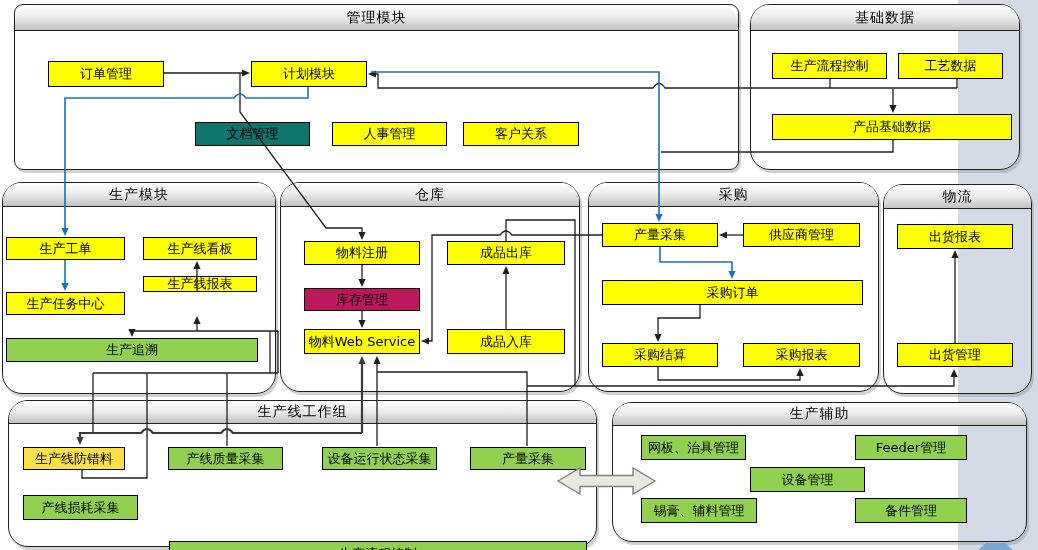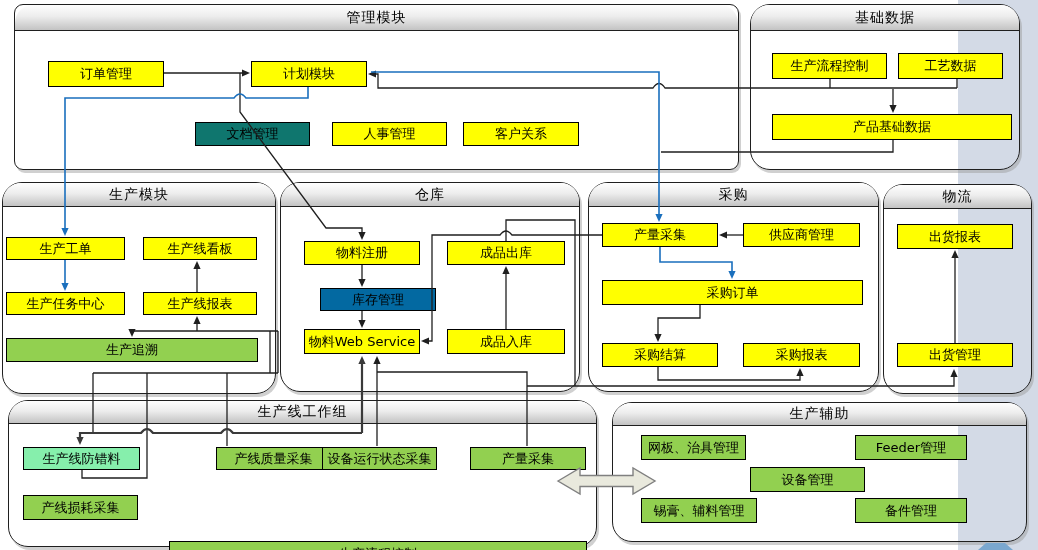--- a/index.html
+++ b/index.html
@@ -70,36 +70,36 @@
       <div class="node" style="left: 251px; top: 61px; width: 116px; height: 26px; background: rgb(255, 255, 0);">计划模块</div>
       <div class="node" style="left: 195px; top: 122px; width: 115px; height: 24px; background: #0f766e;">文档管理</div>
       <div class="node" style="left: 332px; top: 122px; width: 115px; height: 24px; background: rgb(255, 255, 0);">人事管理</div>
       <div class="node" style="left: 463px; top: 122px; width: 116px; height: 24px; background: rgb(255, 255, 0);">客户关系</div>
       <div class="node" style="left: 772px; top: 53px; width: 115px; height: 26px; background: rgb(255, 255, 0);">生产流程控制</div>
       <div class="node" style="left: 898px; top: 53px; width: 105px; height: 26px; background: rgb(255, 255, 0);">工艺数据</div>
       <div class="node" style="left: 772px; top: 114px; width: 240px; height: 26px; background: rgb(255, 255, 0);">产品基础数据</div>
       <div class="node" style="left: 6px; top: 237px; width: 119px; height: 23px; background: rgb(255, 255, 0);">生产工单</div>
       <div class="node" style="left: 143px; top: 237px; width: 114px; height: 23px; background: rgb(255, 255, 0);">生产线看板</div>
       <div class="node" style="left: 6px; top: 292px; width: 119px; height: 23px; background: rgb(255, 255, 0);">生产任务中心</div>
-      <div class="node" style="left: 143px; top: 292px; width: 114px; height: 23px; background: rgb(255, 255, 0);">生产线报表</div>
+      <div class="node" style="left: 143px; top: 276px; width: 114px; height: 16px; background: rgb(255, 255, 0);">生产线报表</div>
       <div class="node" style="left: 6px; top: 338px; width: 252px; height: 24px; background: rgb(146, 208, 80);">生产追溯</div>
       <div class="node" style="left: 304px; top: 241px; width: 116px; height: 24px; background: rgb(255, 255, 0);">物料注册</div>
-      <div class="node" style="left: 320px; top: 288px; width: 116px; height: 23px; background: #0369a1;">库存管理</div>
+      <div class="node" style="left: 304px; top: 288px; width: 116px; height: 23px; background: #be185d;">库存管理</div>
       <div class="node" style="left: 304px; top: 329px; width: 116px; height: 25px; background: rgb(255, 255, 0);">物料Web Service</div>
       <div class="node" style="left: 447px; top: 241px; width: 118px; height: 24px; background: rgb(255, 255, 0);">成品出库</div>
       <div class="node" style="left: 447px; top: 329px; width: 118px; height: 25px; background: rgb(255, 255, 0);">成品入库</div>
       <div class="node" style="left: 602px; top: 223px; width: 116px; height: 24px; background: rgb(255, 255, 0);">产量采集</div>
       <div class="node" style="left: 743px; top: 223px; width: 117px; height: 24px; background: rgb(255, 255, 0);">供应商管理</div>
       <div class="node" style="left: 602px; top: 280px; width: 261px; height: 25px; background: rgb(255, 255, 0);">采购订单</div>
       <div class="node" style="left: 602px; top: 343px; width: 116px; height: 24px; background: rgb(255, 255, 0);">采购结算</div>
       <div class="node" style="left: 743px; top: 343px; width: 117px; height: 24px; background: rgb(255, 255, 0);">采购报表</div>
       <div class="node" style="left: 897px; top: 224px; width: 116px; height: 25px; background: rgb(255, 255, 0);">出货报表</div>
       <div class="node" style="left: 897px; top: 343px; width: 116px; height: 24px; background: rgb(255, 255, 0);">出货管理</div>
-      <div class="node" style="left: 23px; top: 447px; width: 117px; height: 23px; background: #86efac;">生产线防错料</div>
-      <div class="node" style="left: 168px; top: 447px; width: 115px; height: 23px; background: rgb(146, 208, 80); margin-left: 48px;">产线质量采集</div>
+      <div class="node" style="left: 23px; top: 447px; width: 102px; height: 23px; background: #fde047;">生产线防错料</div>
+      <div class="node" style="left: 168px; top: 447px; width: 115px; height: 23px; background: rgb(146, 208, 80);">产线质量采集</div>
       <div class="node" style="left: 322px; top: 447px; width: 115px; height: 23px; background: rgb(146, 208, 80);">设备运行状态采集</div>
       <div class="node" style="left: 470px; top: 447px; width: 116px; height: 23px; background: rgb(146, 208, 80);">产量采集</div>
       <div class="node" style="left: 23px; top: 495px; width: 115px; height: 25px; background: rgb(146, 208, 80);">产线损耗采集</div>
       <div class="node" style="left: 169px; top: 495px; width: 418px; height: 25px; background: rgb(146, 208, 80); margin-top: 46px;">生产流程控制</div>
       <div class="node" style="left: 641px; top: 435px; width: 105px; height: 25px; background: rgb(146, 208, 80);">网板、治具管理</div>
       <div class="node" style="left: 855px; top: 435px; width: 112px; height: 25px; background: rgb(146, 208, 80);">Feeder管理</div>
       <div class="node" style="left: 750px; top: 467px; width: 115px; height: 25px; background: rgb(146, 208, 80); text-align: right;">设备管理</div>
       <div class="node" style="left: 641px; top: 498px; width: 116px; height: 25px; background: rgb(146, 208, 80);">锡膏、辅料管理</div>
       <div class="node" style="left: 855px; top: 498px; width: 112px; height: 25px; background: rgb(146, 208, 80);">备件管理</div>
     </div>

